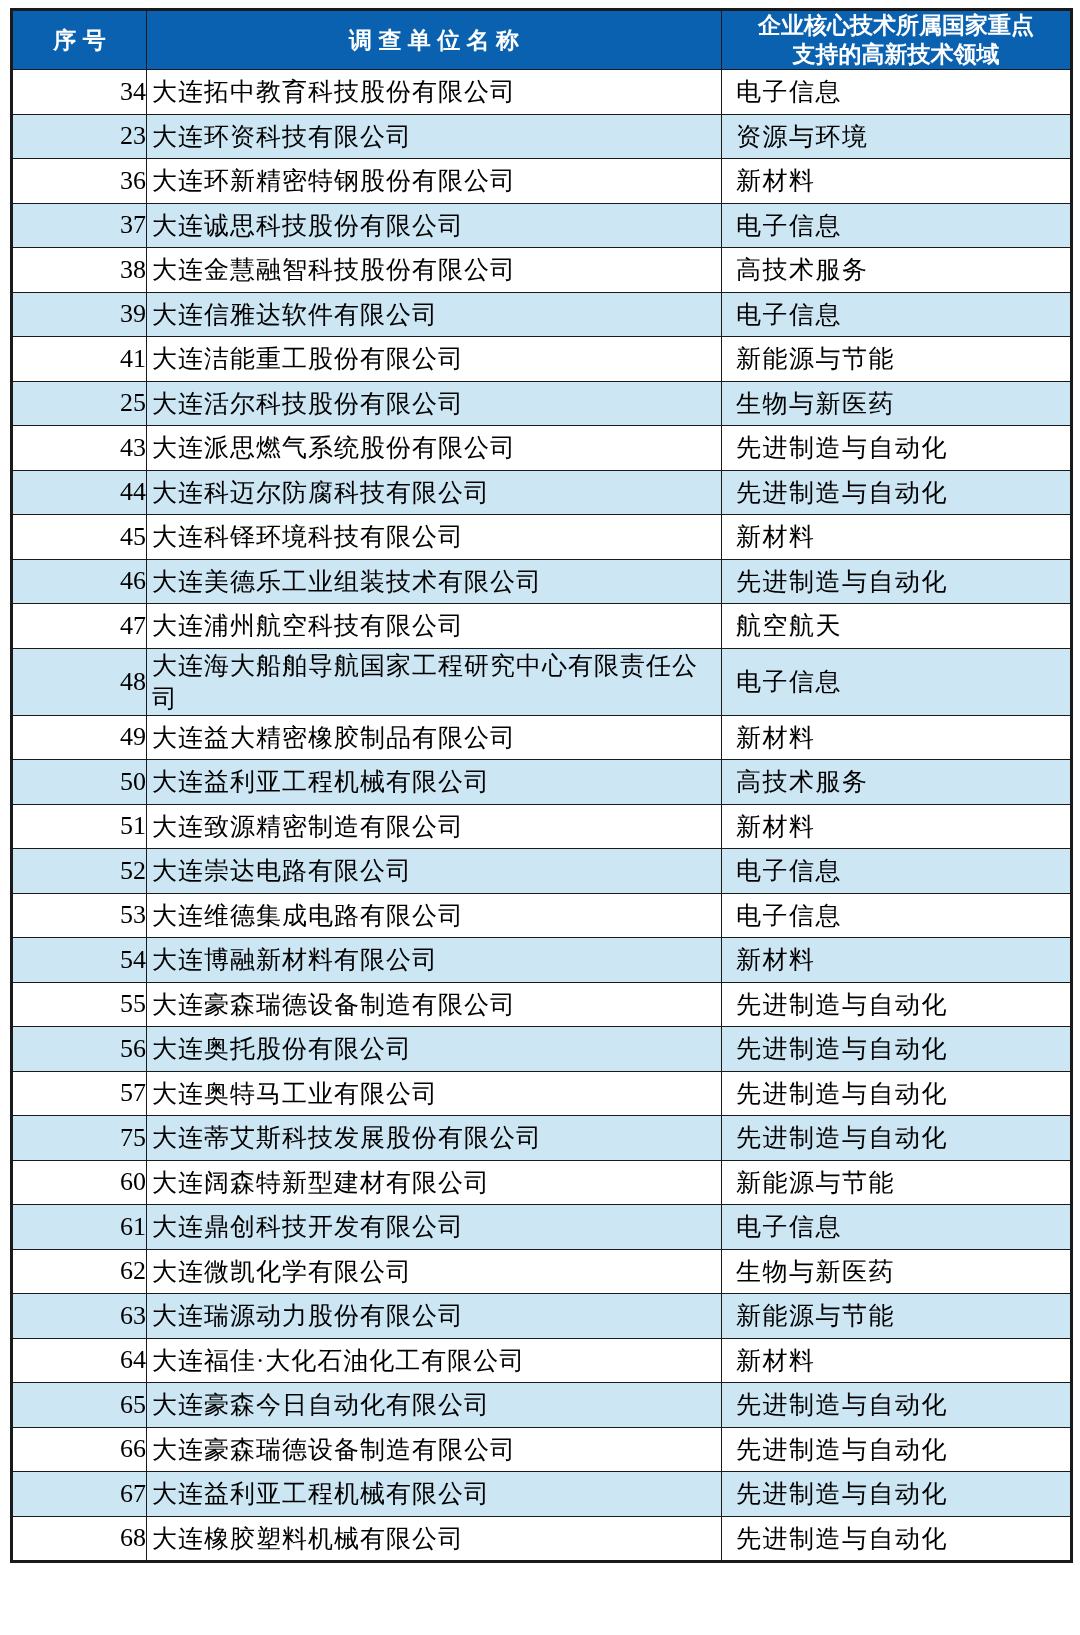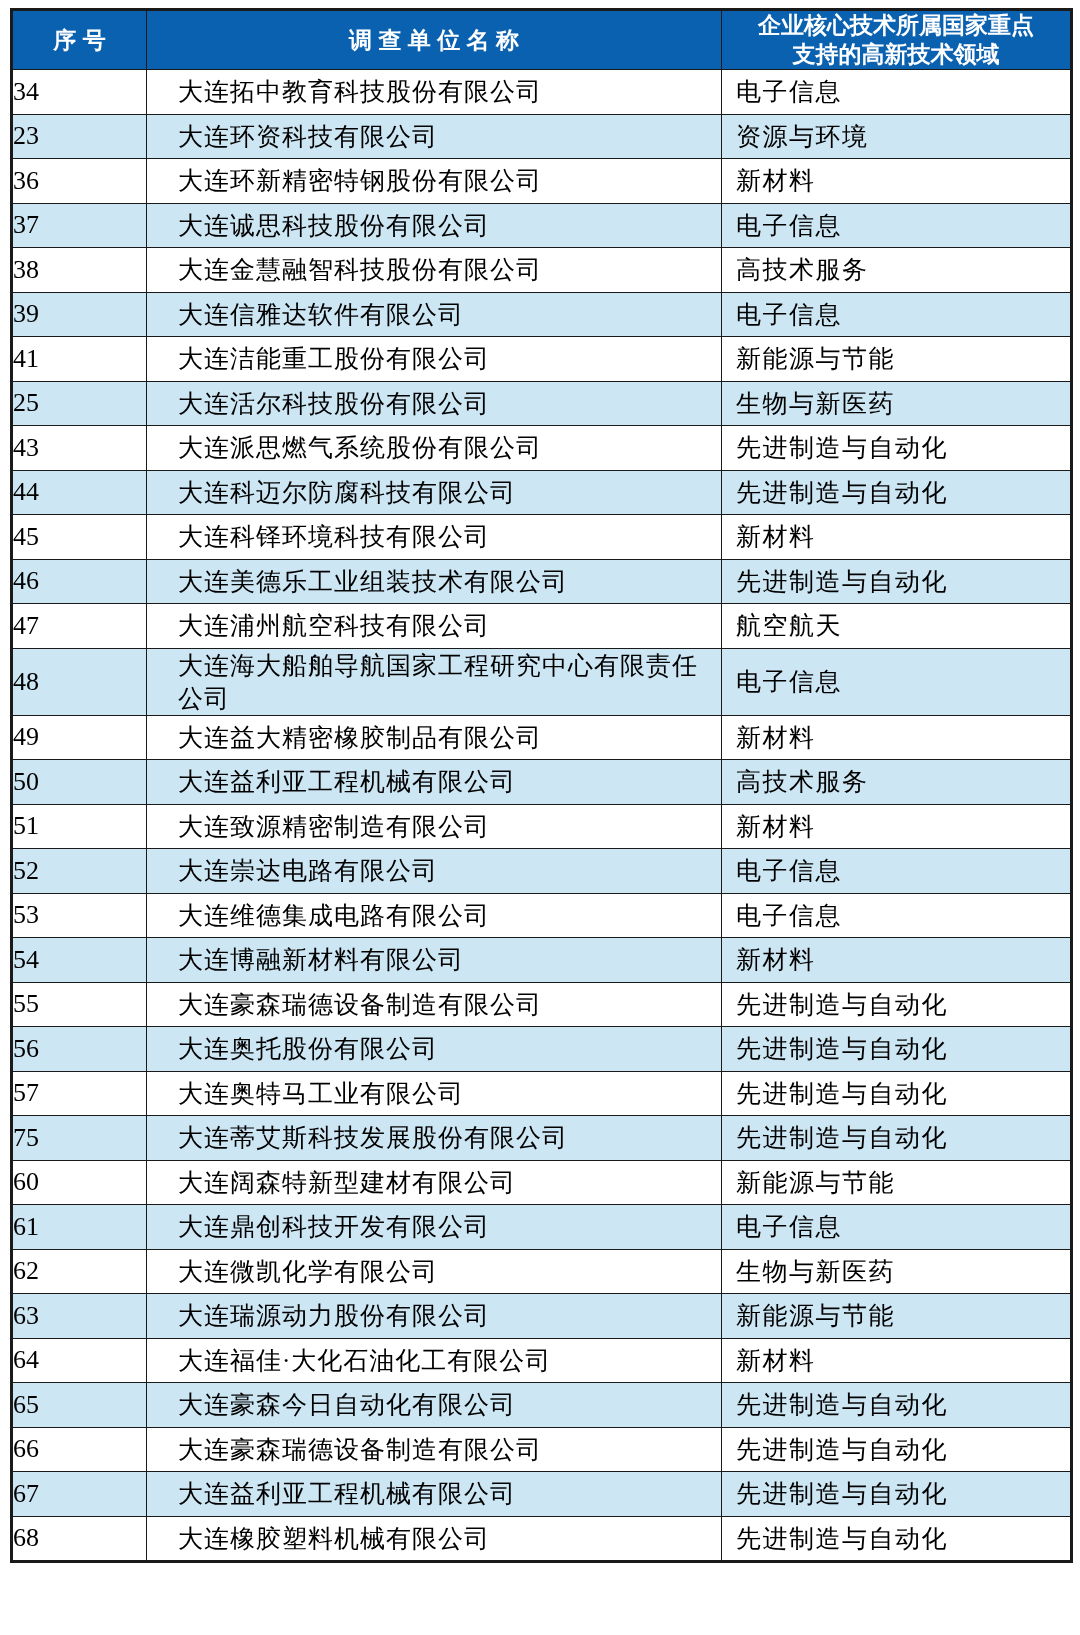--- a/index.html
+++ b/index.html
@@ -46,27 +46,27 @@
     border: 1.5px solid var(--border-color, #1a1a1a);
     height: 43.5px;
     vertical-align: middle;
     font-size: 25px;
     padding: 0;
   }
   tbody tr:nth-child(even) td {
     background: var(--row-alt-bg, #cde6f3);
   }
   td.c-index {
-    text-align: left;
+    text-align: right;
     font-family: "Liberation Serif", "DejaVu Serif", serif;
     font-size: 26px;
     margin-top: 44px;
   }
   td.c-name {
-    padding-left: 31px;
+    padding-left: 5px;
     letter-spacing: 1px;
   }
   td.c-field {
     padding-left: 14px;
     letter-spacing: 1.5px;
     font-family: Liberation Mono, monospace;
   }
 </style>
 </head>
 <body>

